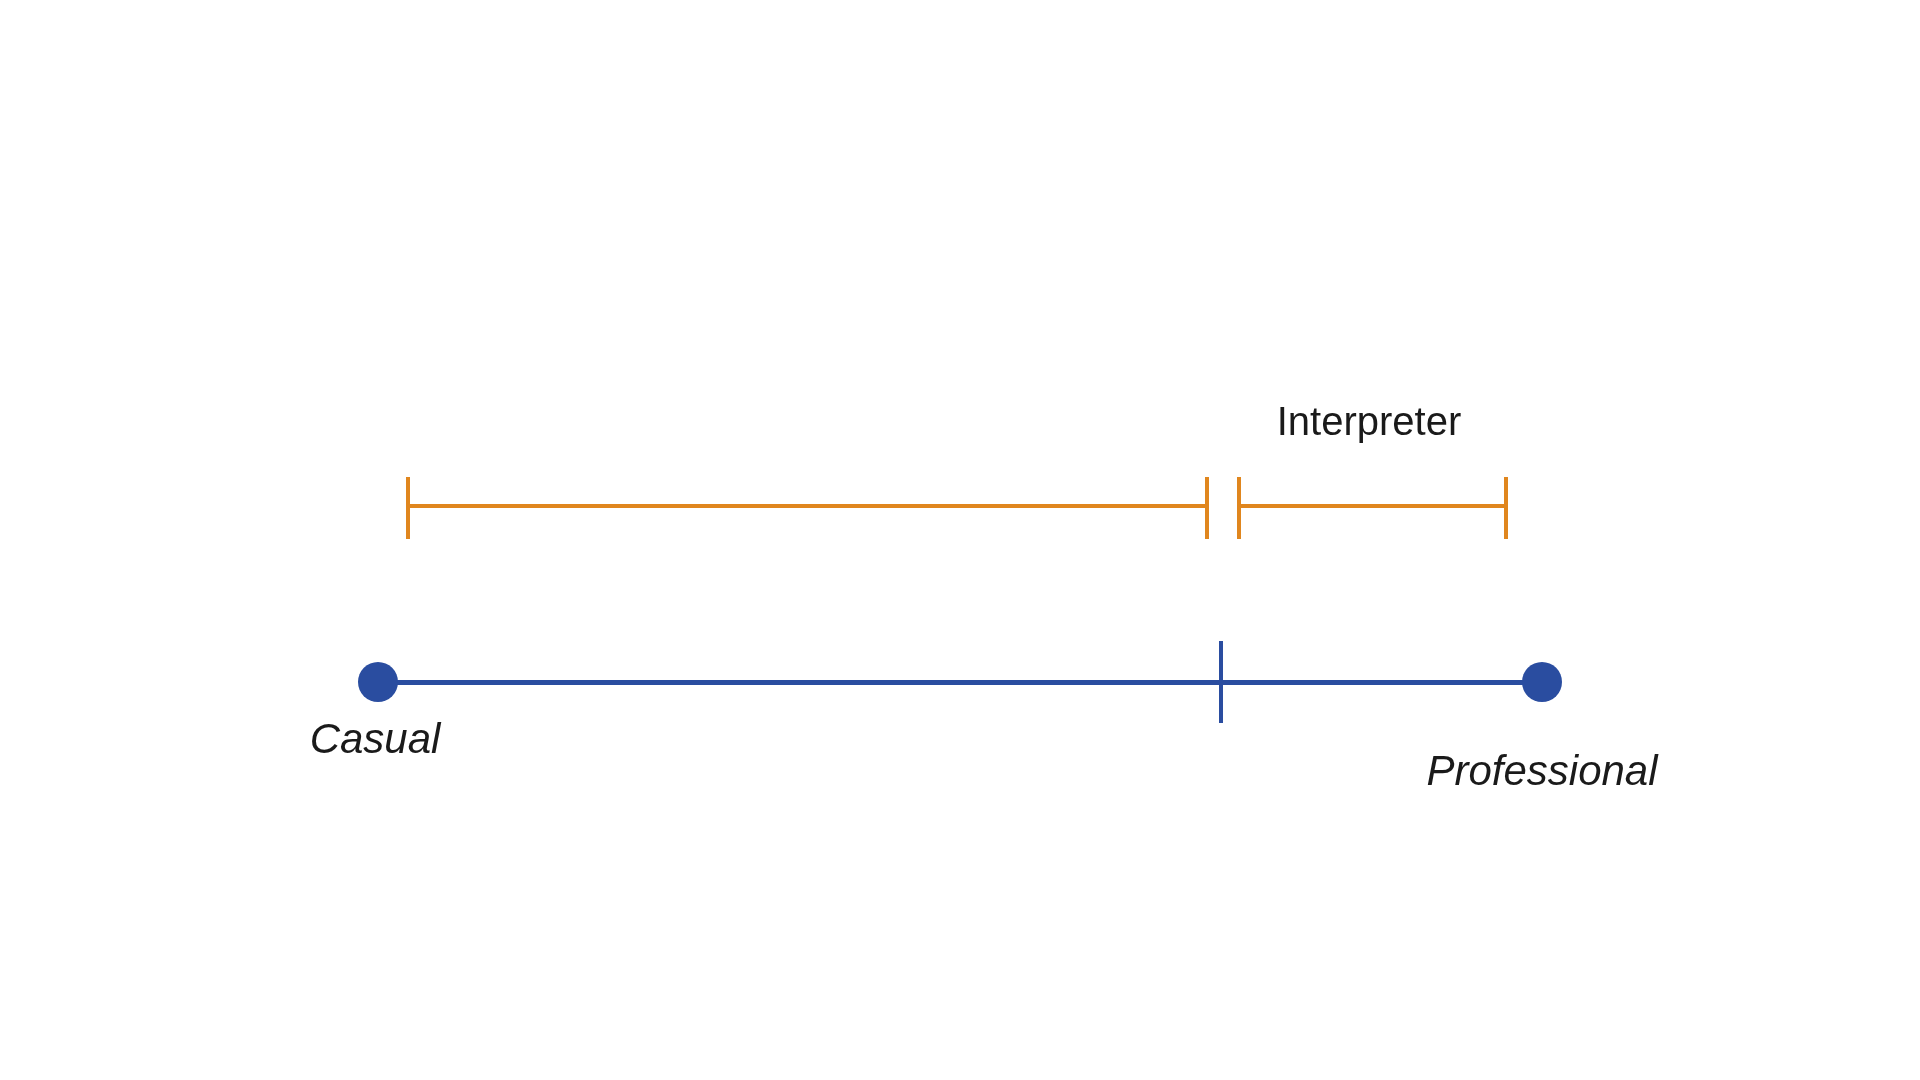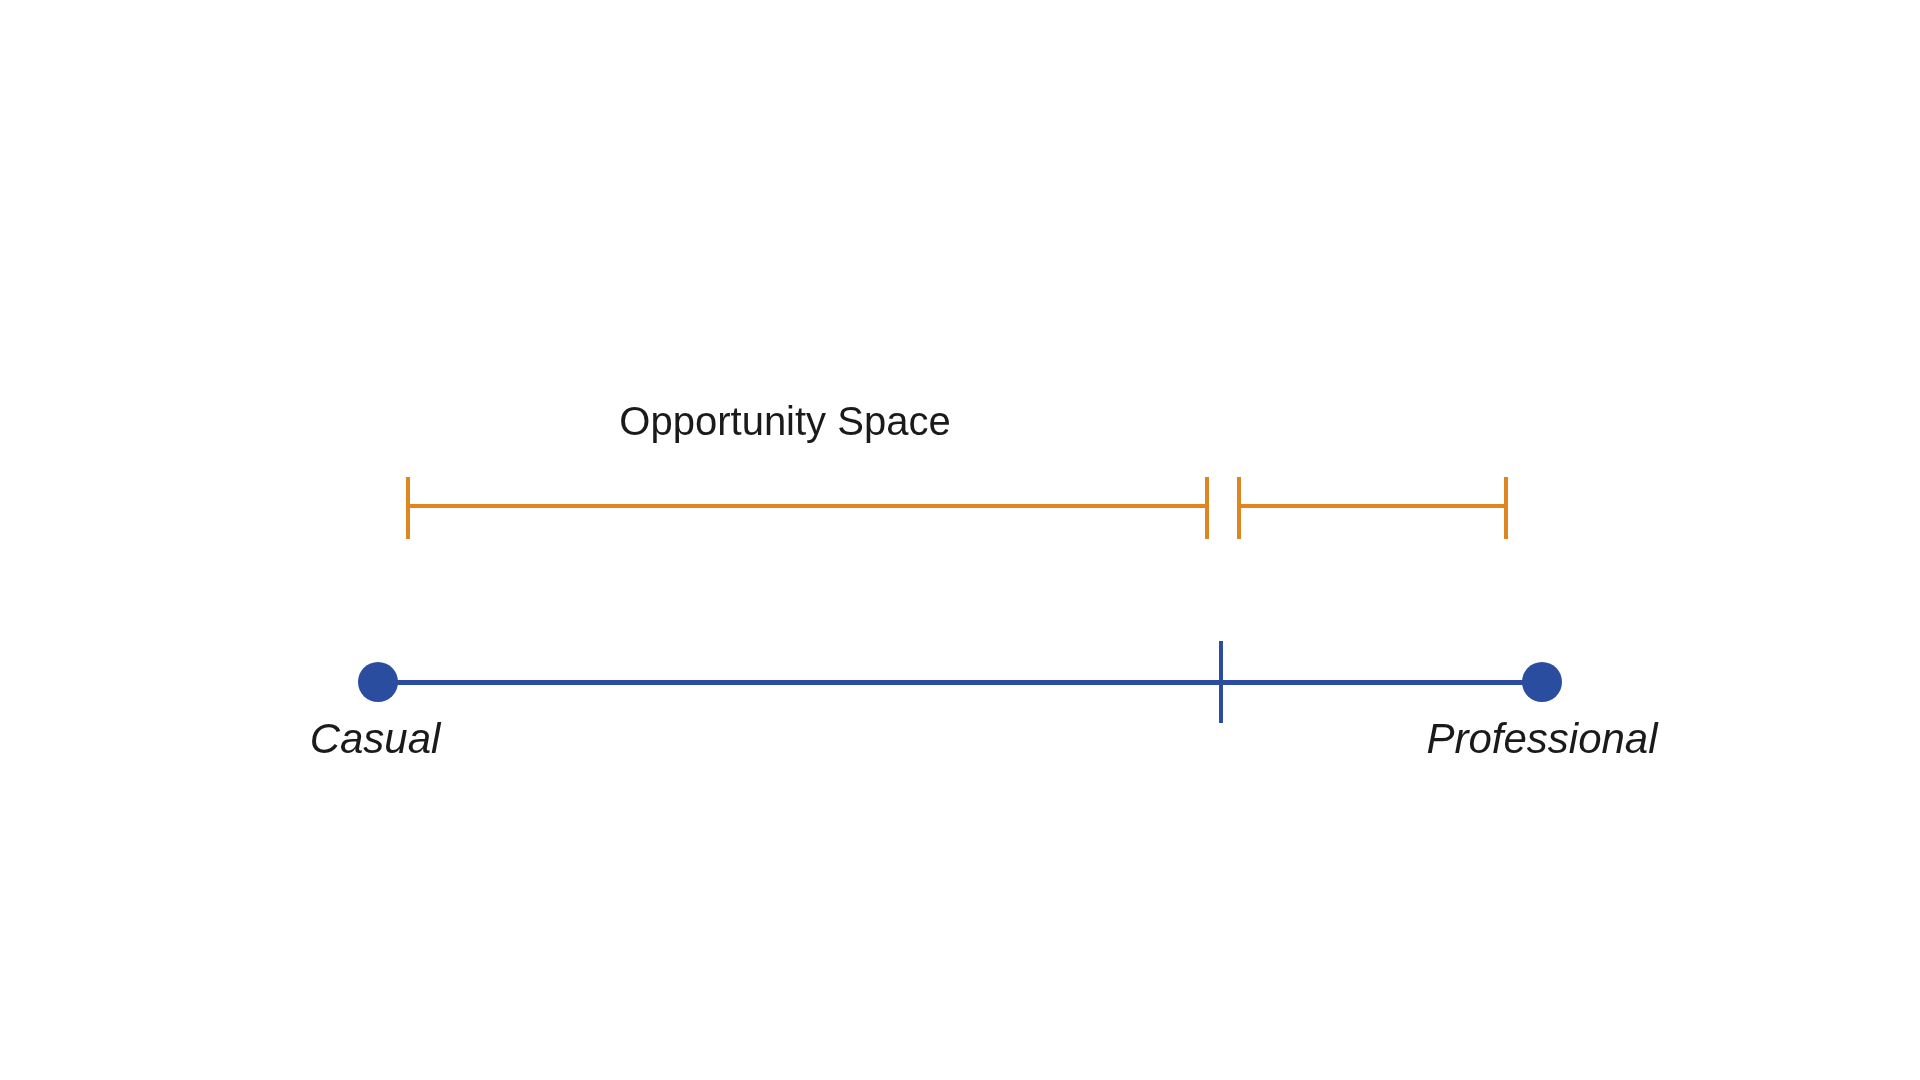--- a/index.html
+++ b/index.html
@@ -91,28 +91,28 @@
     position: absolute;
     top: 715px;
     transform: translateX(-50%);
     font-size: 42px;
     line-height: 1.15;
     color: var(--text);
     white-space: nowrap;
     font-style: italic;
   }
   .endpoint-label.casual { left: 375px; }
-  .endpoint-label.professional { left: 1542px; }
+  .endpoint-label.professional { left: 1542px; margin-top: 32px; }
 </style>
 </head>
 <body>
 
 <div class="canvas">
 
-  <div class="range-label opportunity">Opportunity Space</div>
+  <div class="range-label interpreter">Interpreter</div>
 
   <div class="bracket-line opportunity"></div>
   <div class="bracket-tick tick-a-left"></div>
   <div class="bracket-tick tick-a-right"></div>
 
   <div class="bracket-line interpreter"></div>
   <div class="bracket-tick tick-b-left"></div>
   <div class="bracket-tick tick-b-right"></div>
 
   <div class="spectrum-line"></div>

